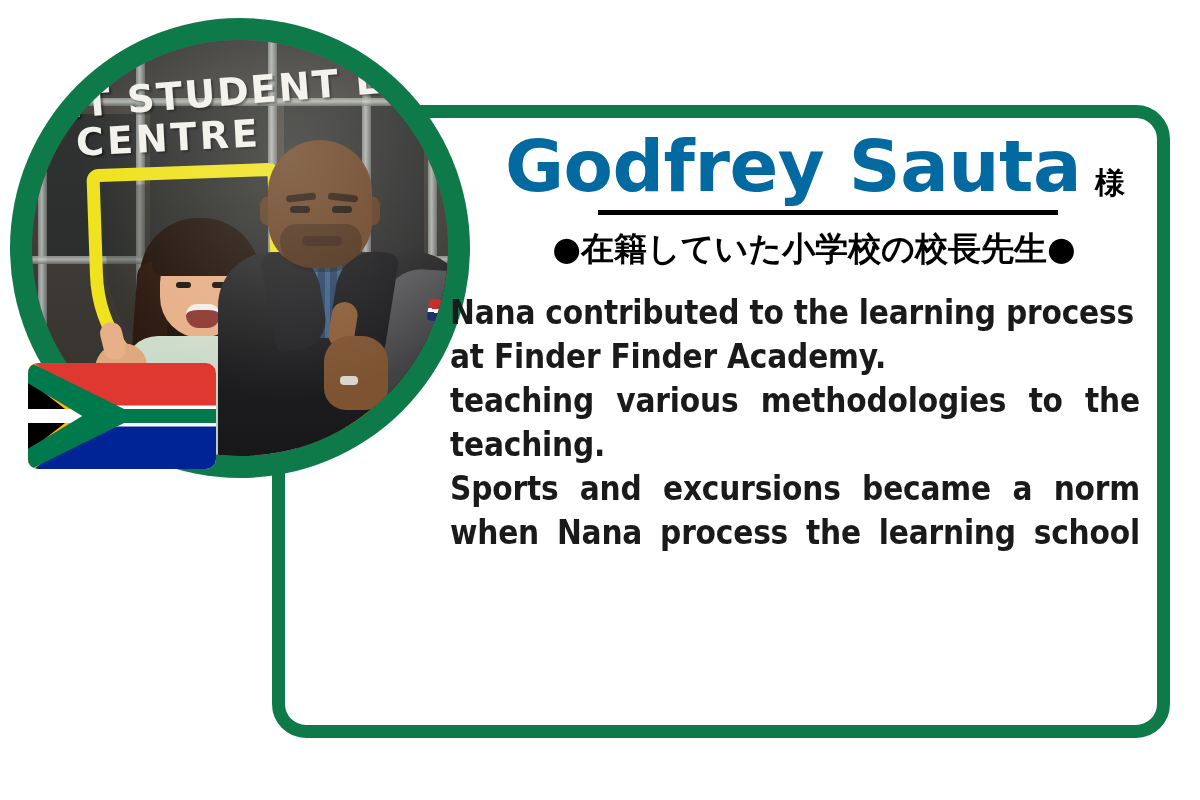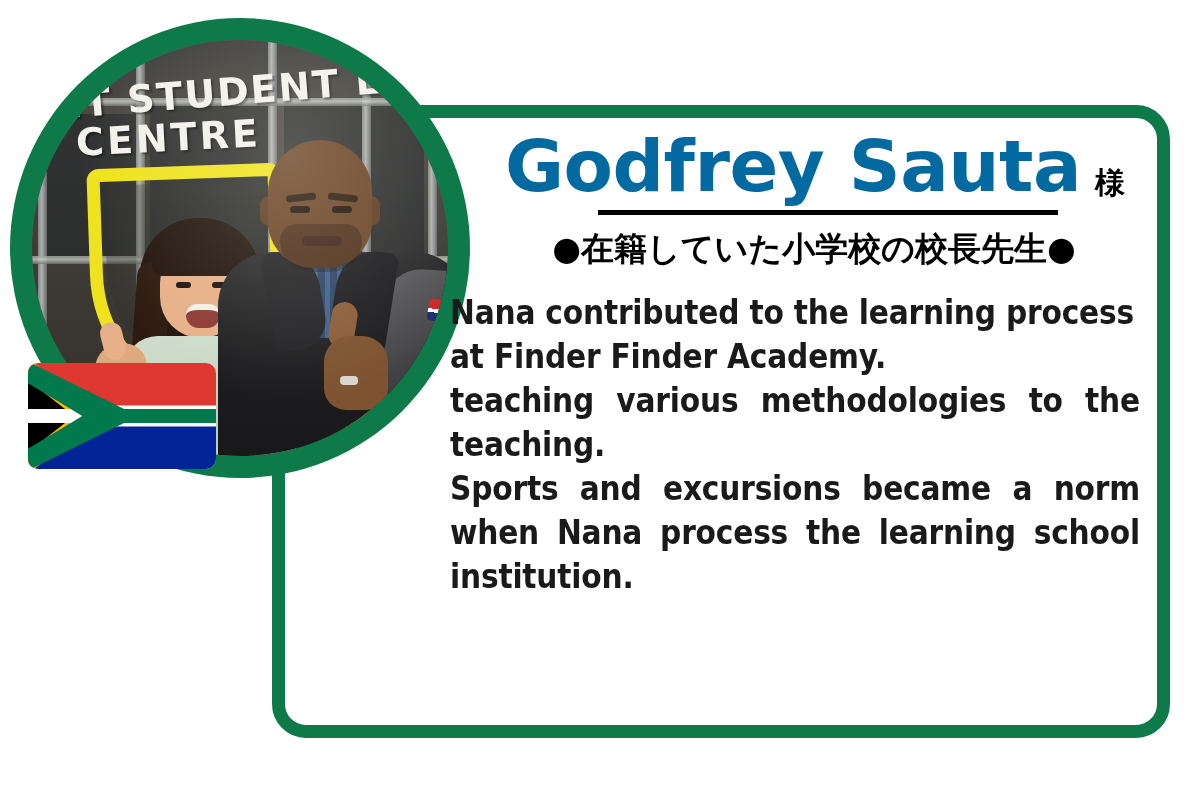--- a/index.html
+++ b/index.html
@@ -450,17 +450,16 @@
         <span>norm</span>
       </div>
       <div class="body-line justify">
         <span>when</span>
         <span>Nana</span>
         <span>process</span>
         <span>the</span>
         <span>learning</span>
         <span>school</span>
       </div>
-      <div class="body-line">institution.</div>
     </div>
 
   </div>
 </div>
 
 </body></html>

